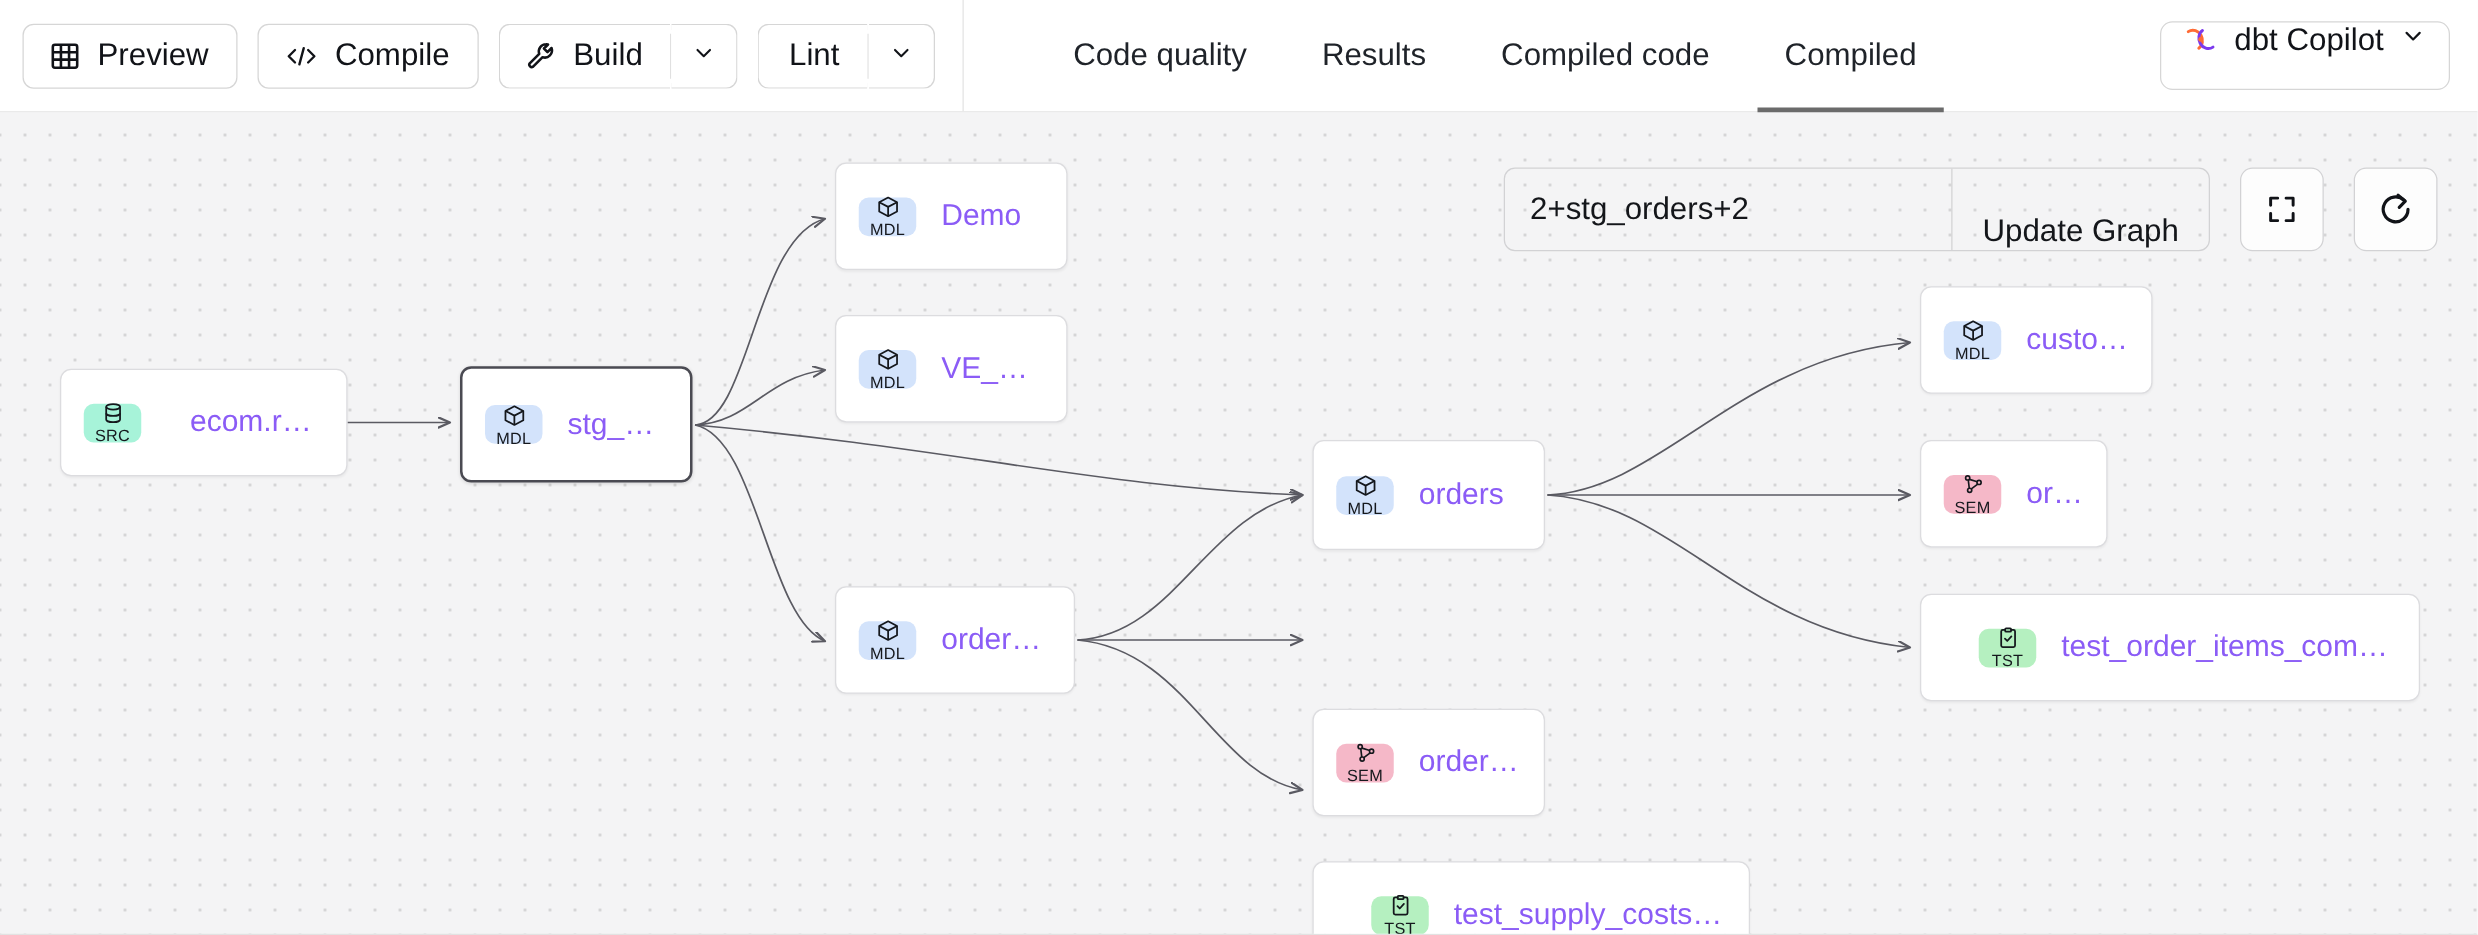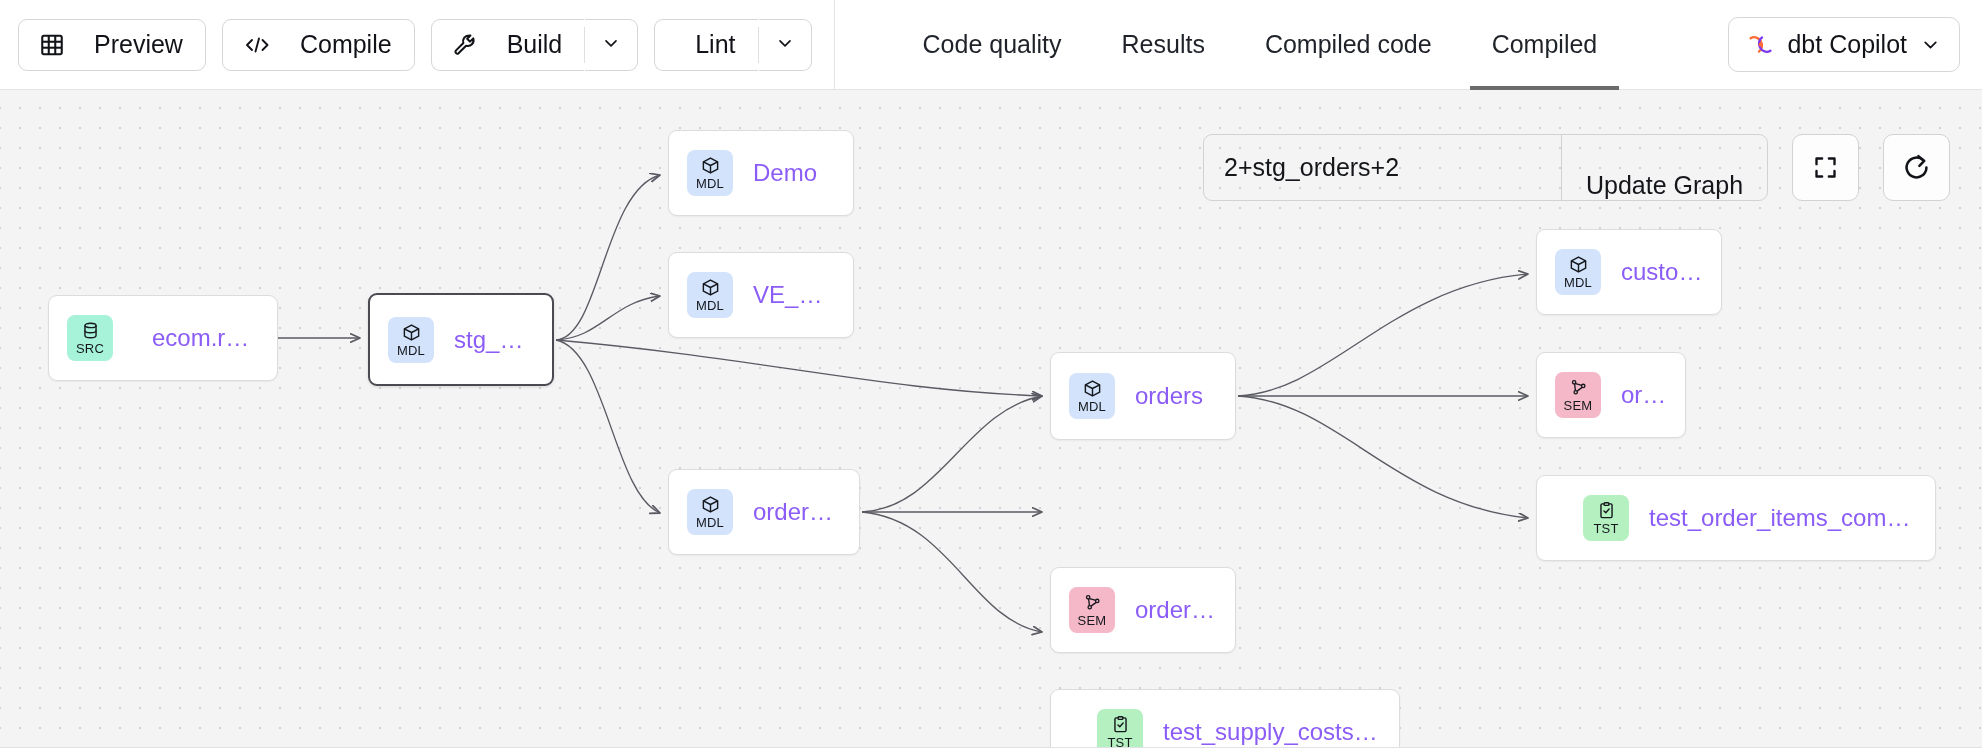--- a/index.html
+++ b/index.html
@@ -29,21 +29,21 @@
   .btn {
     height: 52px;
     border: 1px solid #d6d6d6;
     border-radius: 9px;
     background: #ffffff;
     display: flex; align-items: center;
     font-size: 25px; color: #111318;
     cursor: pointer;
     white-space: nowrap;
   }
-  .btn .lbl { padding-right: 22px; margin-left: 16px; }
+  .btn .lbl { padding-right: 22px; }
   .btn-icon-wrap {
     display: flex; align-items: center; justify-content: center;
     padding-left: 20px; padding-right: 13px;
   }
 
   .split { display: flex; align-items: stretch; }
   .split .main-part {
     border-right: 1px solid #e0e0e0;
     border-top-right-radius: 0; border-bottom-right-radius: 0;
   }
@@ -88,21 +88,21 @@
   .header-right {
     margin-left: auto;
     padding-right: 22px;
     display: flex; align-items: center;
   }
   .copilot-btn {
     height: 55px;
     border: 1px solid #d6d6d6;
     border-radius: 10px;
     background: #ffffff;
-    display: flex; align-items: center;
+    display: flex; align-items: flex-start;
     gap: 13px;
     padding: 0 18px 0 18px;
     font-size: 25px; color: #111318;
     cursor: pointer;
     white-space: nowrap;
   }
 
   
   .canvas {
     position: absolute; left: 0; top: 90px;
@@ -163,21 +163,21 @@
     display: flex; align-items: center;
     box-shadow: 0 1px 2px rgba(0,0,0,0.05);
     cursor: pointer;
     z-index: 3;
   }
   .node.selected {
     border: 2px solid #4a4a52;
     box-shadow: 0 1px 3px rgba(0,0,0,0.12);
   }
   .badge {
-    width: 46px; height: 46px;
+    width: 46px; height: 31px;
     border-radius: 8px;
     margin-left: 18px;
     display: flex; flex-direction: column;
     align-items: center; justify-content: center;
     flex: 0 0 auto;
   }
   .badge .bi { line-height: 0; margin-top: 1px; }
   .badge .bt {
     font-size: 13px; font-weight: 400;
     color: #15181d; letter-spacing: 0.2px;

